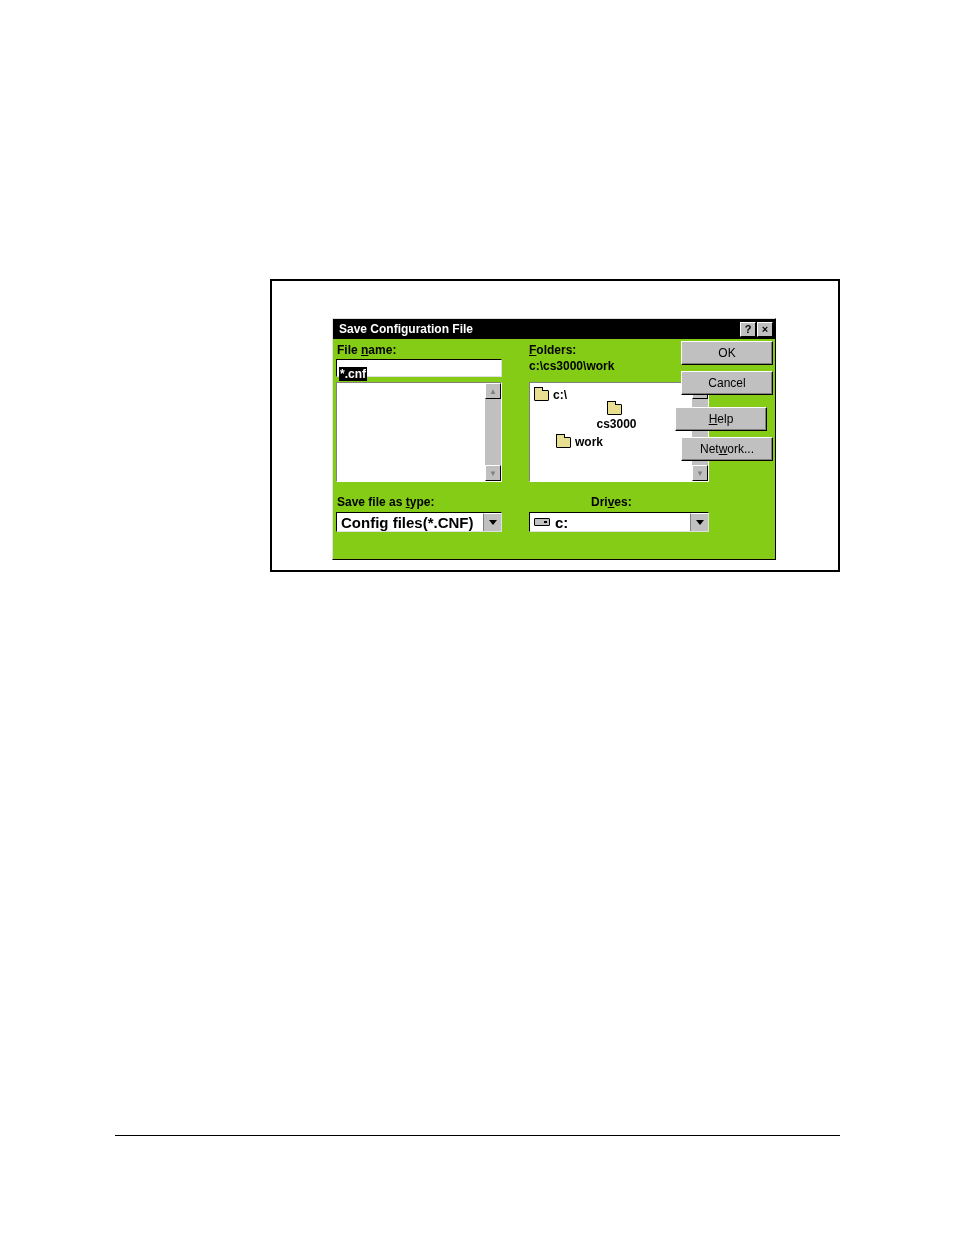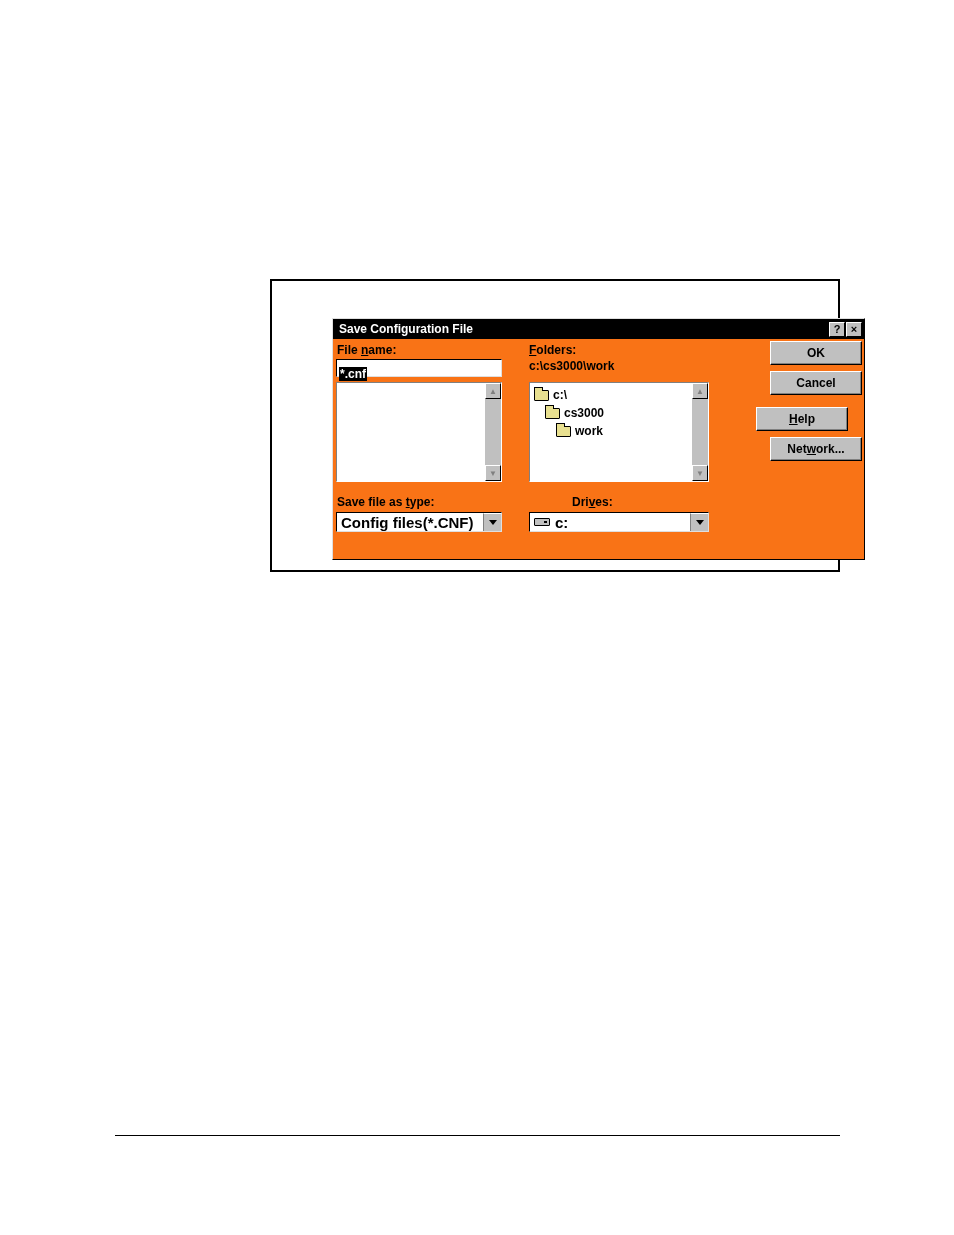--- a/index.html
+++ b/index.html
@@ -18,22 +18,22 @@
     top: 279px;
     width: 570px;
     height: 293px;
     border: 2px solid #000;
     background: #fff;
   }
   .dialog {
     position: absolute;
     left: 60px;
     top: 37px;
-    width: 533px;
-    background: #f97316;
+    width: 444px;
+    background: #84cc16;
     border: 1px solid #000;
     border-top: 1px solid #dfdfdf;
     border-left: 1px solid #dfdfdf;
   }
   .titlebar {
     background: #000;
     color: #fff;
     height: 20px;
     display: flex;
     align-items: center;
@@ -101,42 +101,42 @@
     display:flex; align-items:center; justify-content:center;
     font-size:8px; color:#808080;
   }
   .sb-up { top:0; }
   .sb-dn { bottom:0; }
   .folder-list {
     font-size:12px; font-weight:bold; color:#000;
     padding: 3px 4px; line-height:18px;
   }
   .folder-row { display:flex; align-items:center; white-space:nowrap; }
-  .folder-row.l1 { padding-left: 11px; }
+  .folder-row.l1 { padding-left: 11px; flex-direction: column; }
   .folder-row.l2 { padding-left: 22px; }
   .folder-icon {
     width:15px; height:11px; margin-right:4px;
     background: #e8e090;
     border:1px solid #000; border-radius:1px;
     position:relative;
     flex: 0 0 auto;
   }
   .folder-icon::before {
     content:""; position:absolute; left:-1px; top:-4px;
     width:7px; height:3px; background:#e8e090;
     border:1px solid #000; border-bottom:none;
   }
   .btn {
     position:absolute;
     width:92px; height:24px;
     background:#c0c0c0;
     border:1px solid #000;
     border-top-color:#fff; border-left-color:#fff;
     box-shadow: inset -1px -1px 0 #808080;
-    font-weight:bold; font-size:12px;
+    font-weight:normal; font-size:12px;
     display:flex; align-items:center; justify-content:center;
     color:#000;
   }
   .btn .u { text-decoration: underline; }
   .combo {
     position:absolute;
     height:20px;
     background:#fff;
     border:1px solid #000;
     border-bottom-color:#dfdfdf; border-right-color:#dfdfdf;
@@ -232,36 +232,36 @@
       </div>
 
       <div class="lbl" style="left:4px; top:156px;">
         <span>Save file as </span><span class="u">t</span><span>ype:</span>
       </div>
       <div class="combo" style="left:3px; top:173px; width:166px;">
         <span>Config files(*.CNF)</span>
         <span class="arrow"></span>
       </div>
 
-      <div class="lbl" style="left:193px; top:156px;padding-left:46px;">
+      <div class="lbl" style="left:212px; top:156px;padding-left:46px;">
         <span>Dri</span><span class="u">v</span><span>es:</span>
       </div>
       <div class="combo" style="left:196px; top:173px; width:180px;">
         <span class="drive-icon"></span>
         <span>c:</span>
         <span class="arrow"></span>
       </div>
 
       <div class="btn" style="right:2px; top:2px;">
         <span>OK</span>
       </div>
       <div class="btn" style="right:2px; top:32px;">
         <span>Cancel</span>
       </div>
-      <div class="btn" style="right:16px; top:68px;text-align:center;">
+      <div class="btn" style="right:8px; top:68px;text-align:center;">
         <span><span class="u">H</span><span>elp</span></span>
       </div>
       <div class="btn" style="right:2px; top:98px;text-align:center;">
         <span><span>Net</span><span class="u">w</span><span>ork...</span></span>
       </div>
 
     </div>
   </div>
 </div>
 

